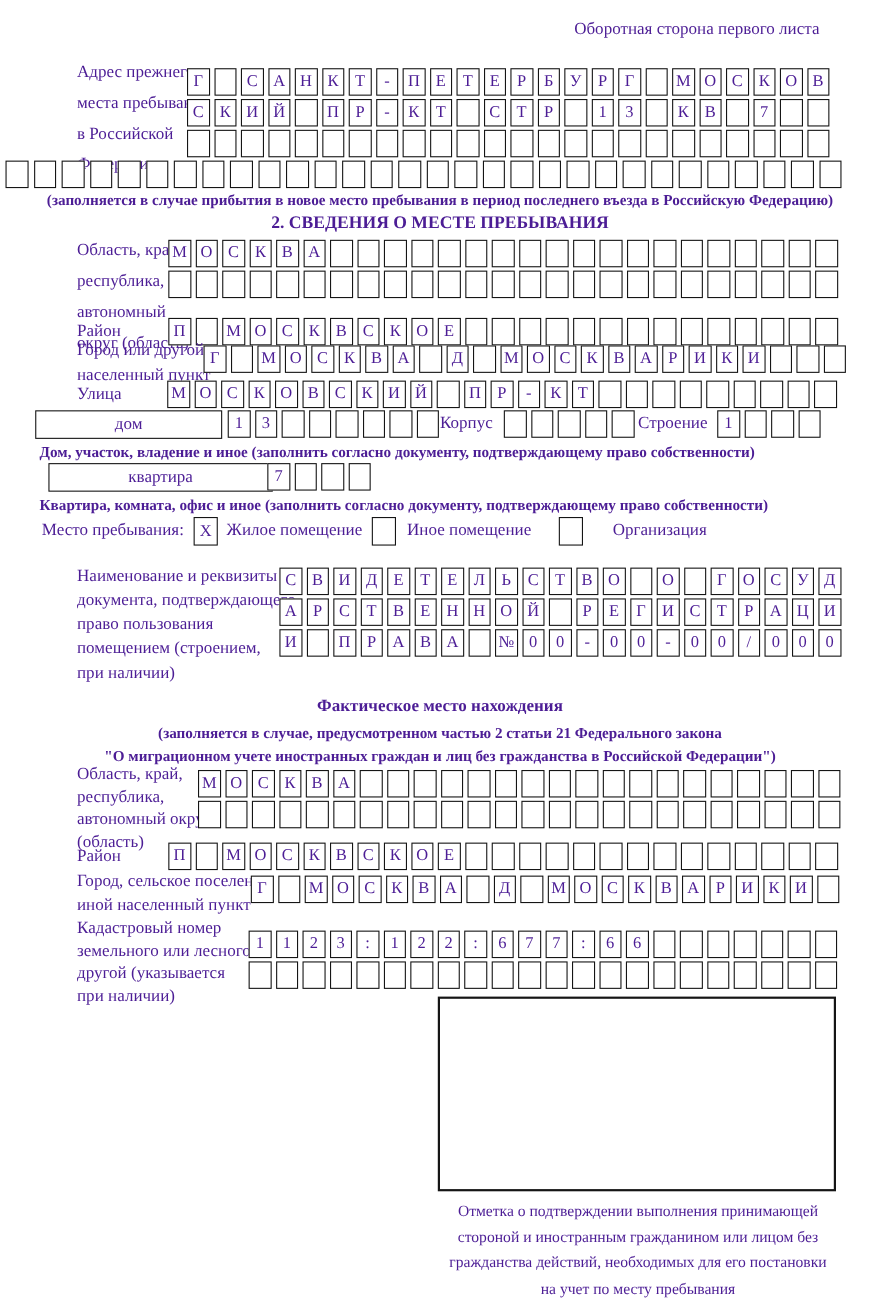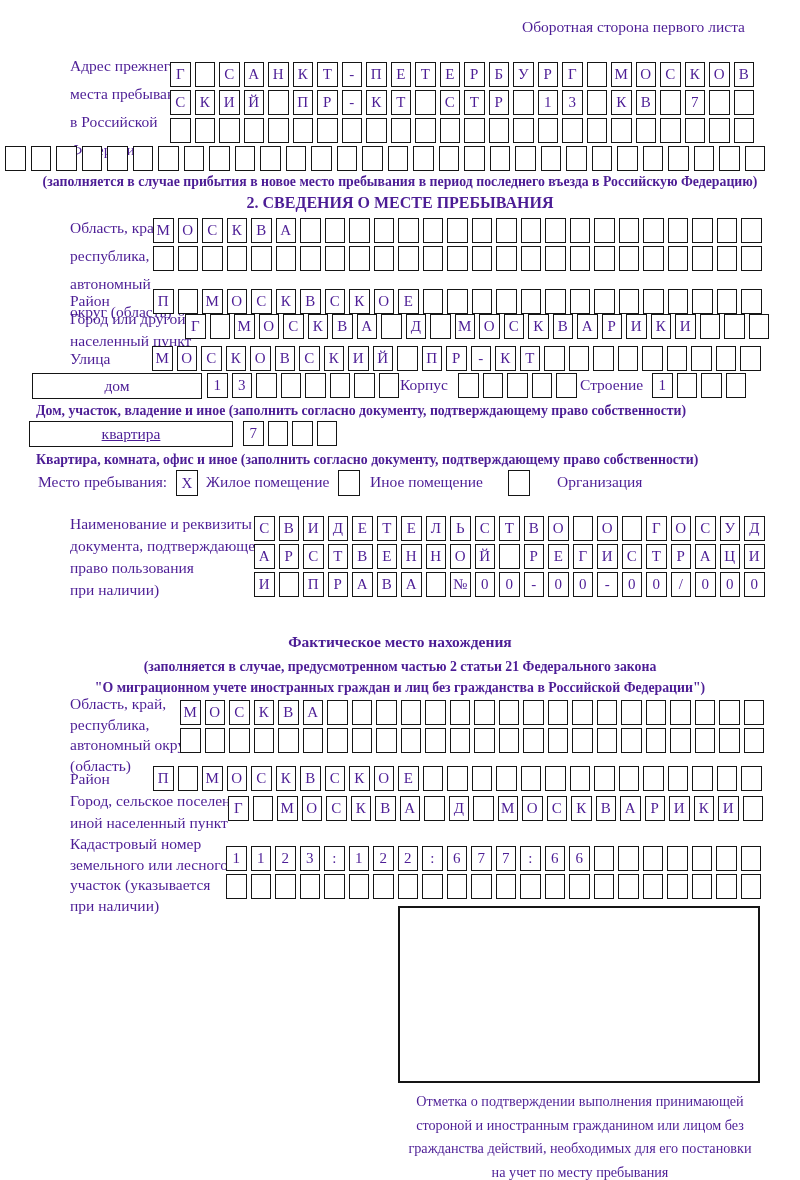--- a/index.html
+++ b/index.html
@@ -322,41 +322,42 @@
     </div>
   <div class="abs plain" style="left:580px;top:376px;">Строение</div>
   <div class="abs grid" style="left:652px;top:373px;">
       <span class="cell">1</span>
       <span class="cell"></span>
       <span class="cell"></span>
       <span class="cell"></span>
     </div>
   <div class="abs note" style="left:36px;top:403px;">Дом, участок, владение и иное (заполнить согласно документу, подтверждающему право собственности)</div>
 
-  <div class="abs wbox" style="left:29px;top:421px;width:204px;text-decoration:underline;">квартира</div>
+  <div class="abs wbox" style="left:44px;top:421px;width:204px;">квартира</div>
   <div class="abs grid" style="left:243px;top:421px;">
       <span class="cell">7</span>
       <span class="cell"></span>
       <span class="cell"></span>
       <span class="cell"></span>
     </div>
   <div class="abs note" style="left:36px;top:452px;">Квартира, комната, офис и иное (заполнить согласно документу, подтверждающему право собственности)</div>
 
   <div class="abs plain" style="left:38px;top:473px;">Место пребывания:</div>
   <div class="abs checkbox" style="left:176px;top:470px;">X</div>
   <div class="abs plain" style="left:206px;top:473px;">Жилое помещение</div>
   <div class="abs checkbox" style="left:338px;top:470px;"></div>
   <div class="abs plain" style="left:370px;top:473px;">Иное помещение</div>
   <div class="abs checkbox" style="left:508px;top:470px;"></div>
   <div class="abs plain" style="left:557px;top:473px;">Организация</div>
 
   <div class="abs label tight" style="left:70px;top:513px;">
       <div class="ln">Наименование и реквизиты</div>
       <div class="ln">документа, подтверждающего</div>
       <div class="ln">право пользования</div>
+      <div class="ln">помещением (строением,</div>
       <div class="ln">при наличии)</div>
     </div>
   <div class="abs grid" style="left:254px;top:516px;">
       <span class="cell">С</span>
       <span class="cell">В</span>
       <span class="cell">И</span>
       <span class="cell">Д</span>
       <span class="cell">Е</span>
       <span class="cell">Т</span>
       <span class="cell">Е</span>
@@ -541,21 +542,21 @@
       <span class="cell">Р</span>
       <span class="cell">И</span>
       <span class="cell">К</span>
       <span class="cell">И</span>
       <span class="cell"></span>
     </div>
 
   <div class="abs label mid" style="left:70px;top:834px;">
       <div class="ln">Кадастровый номер</div>
       <div class="ln">земельного или лесного</div>
-      <div class="ln">участок (указывается</div>
+      <div class="ln">другой (указывается</div>
       <div class="ln">при наличии)</div>
     </div>
   <div class="abs grid" style="left:226px;top:846px;">
       <span class="cell">1</span>
       <span class="cell">1</span>
       <span class="cell">2</span>
       <span class="cell">3</span>
       <span class="cell">:</span>
       <span class="cell">1</span>
       <span class="cell">2</span>

